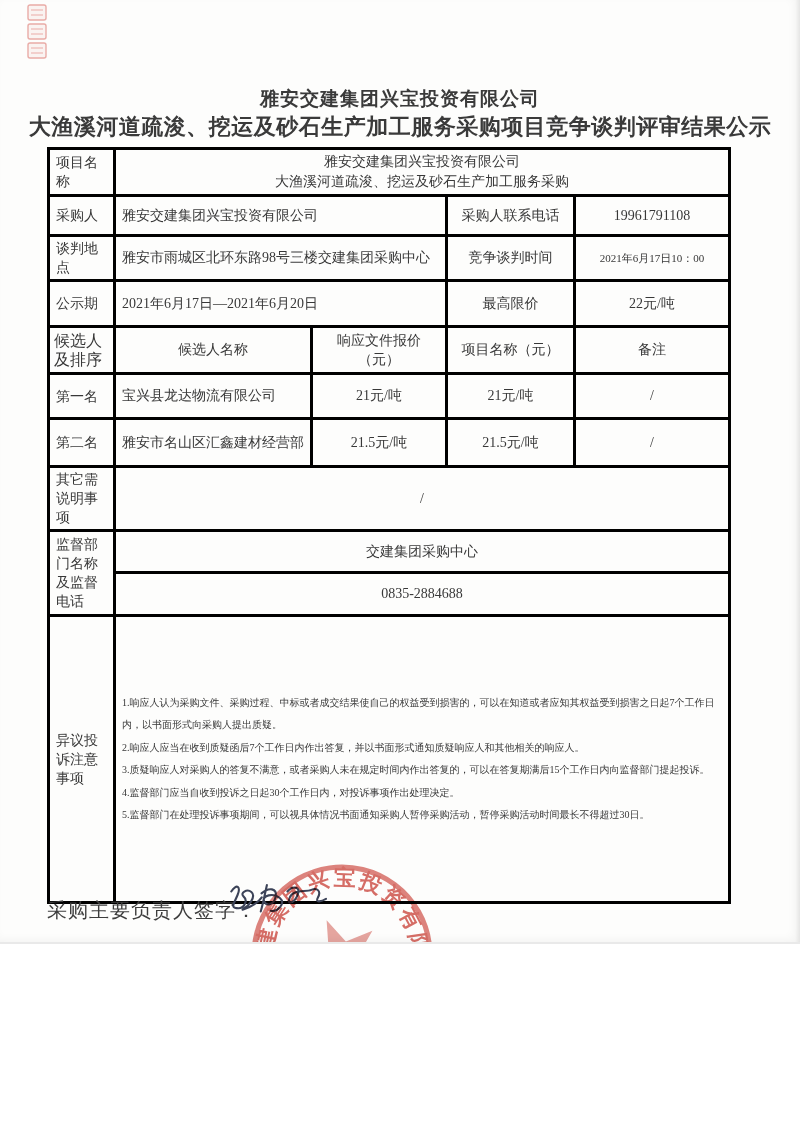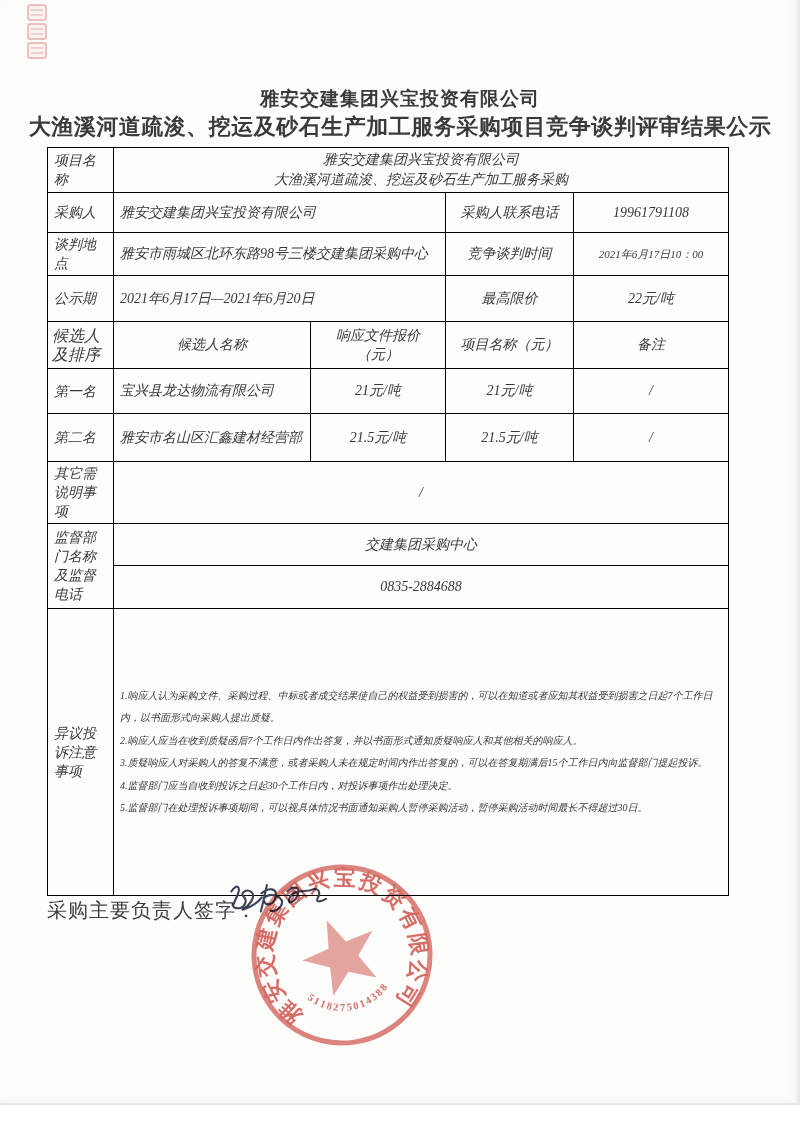--- a/index.html
+++ b/index.html
@@ -1,17 +1,17 @@
 <!DOCTYPE html>
 <html><head>
 <meta charset="utf-8">
 <style>
   html,body{margin:0;padding:0;background:#ffffff;}
   .page{
-    position:relative;width:800px;height:1105px;overflow:hidden;
+    position:relative;width:800px;height:944px;overflow:hidden;
     background:#fdfdfc;
     font-family:"Liberation Serif","DejaVu Serif",serif;
     color:#383838;
     box-shadow:inset -5px -4px 10px rgba(0,0,0,0.045);
   }
   .bottom-edge{position:absolute;left:0;bottom:0;width:100%;height:2px;background:#e9e9e9;}
   .right-edge{position:absolute;right:0;top:0;width:5px;height:100%;
     background:linear-gradient(to right,rgba(0,0,0,0),rgba(0,0,0,0.06));}
 
   
@@ -22,21 +22,21 @@
     font-size:19px;font-weight:600;letter-spacing:1px;color:#3a3a3a;}
   .title2{position:absolute;top:112px;left:0;width:100%;text-align:center;
     font-size:22px;font-weight:600;letter-spacing:0.5px;color:#3a3a3a;}
 
   
   table.result{
     position:absolute;left:47px;top:147px;width:681px;
     border-collapse:collapse;table-layout:fixed;
     font-size:14px;color:#383838;
   }
-  table.result td{border:1px solid #000000;padding:2px 6px;vertical-align:middle;overflow:hidden;font-style:italic;}
+  table.result td{border:3px solid #000000;padding:2px 6px;vertical-align:middle;overflow:hidden;}
   td.lbl{text-align:left;padding:2px 2px 2px 5px;line-height:19px;}
   td.ctr{text-align:center;}
   td.lft{text-align:left;padding-left:7px;}
   .ws-pre{white-space:pre-line;line-height:19px;margin-left:31px;}
   .two-line{line-height:20px;}
   tr.r1{height:43px}tr.r2{height:40px}tr.r3{height:42px}tr.r4{height:46px}
   tr.r5{height:47px}tr.r6{height:45px}tr.r7{height:48px}tr.r8{height:42px}
   tr.r9a{height:42px}tr.r9b{height:43px}tr.r10{height:287px}
   td.objection-cell{text-align:left;padding:10px 14px;line-height:22.5px;font-size:10px;}
   td.name-wrap{padding-right:14px;line-height:20px;margin-left:48px;}

